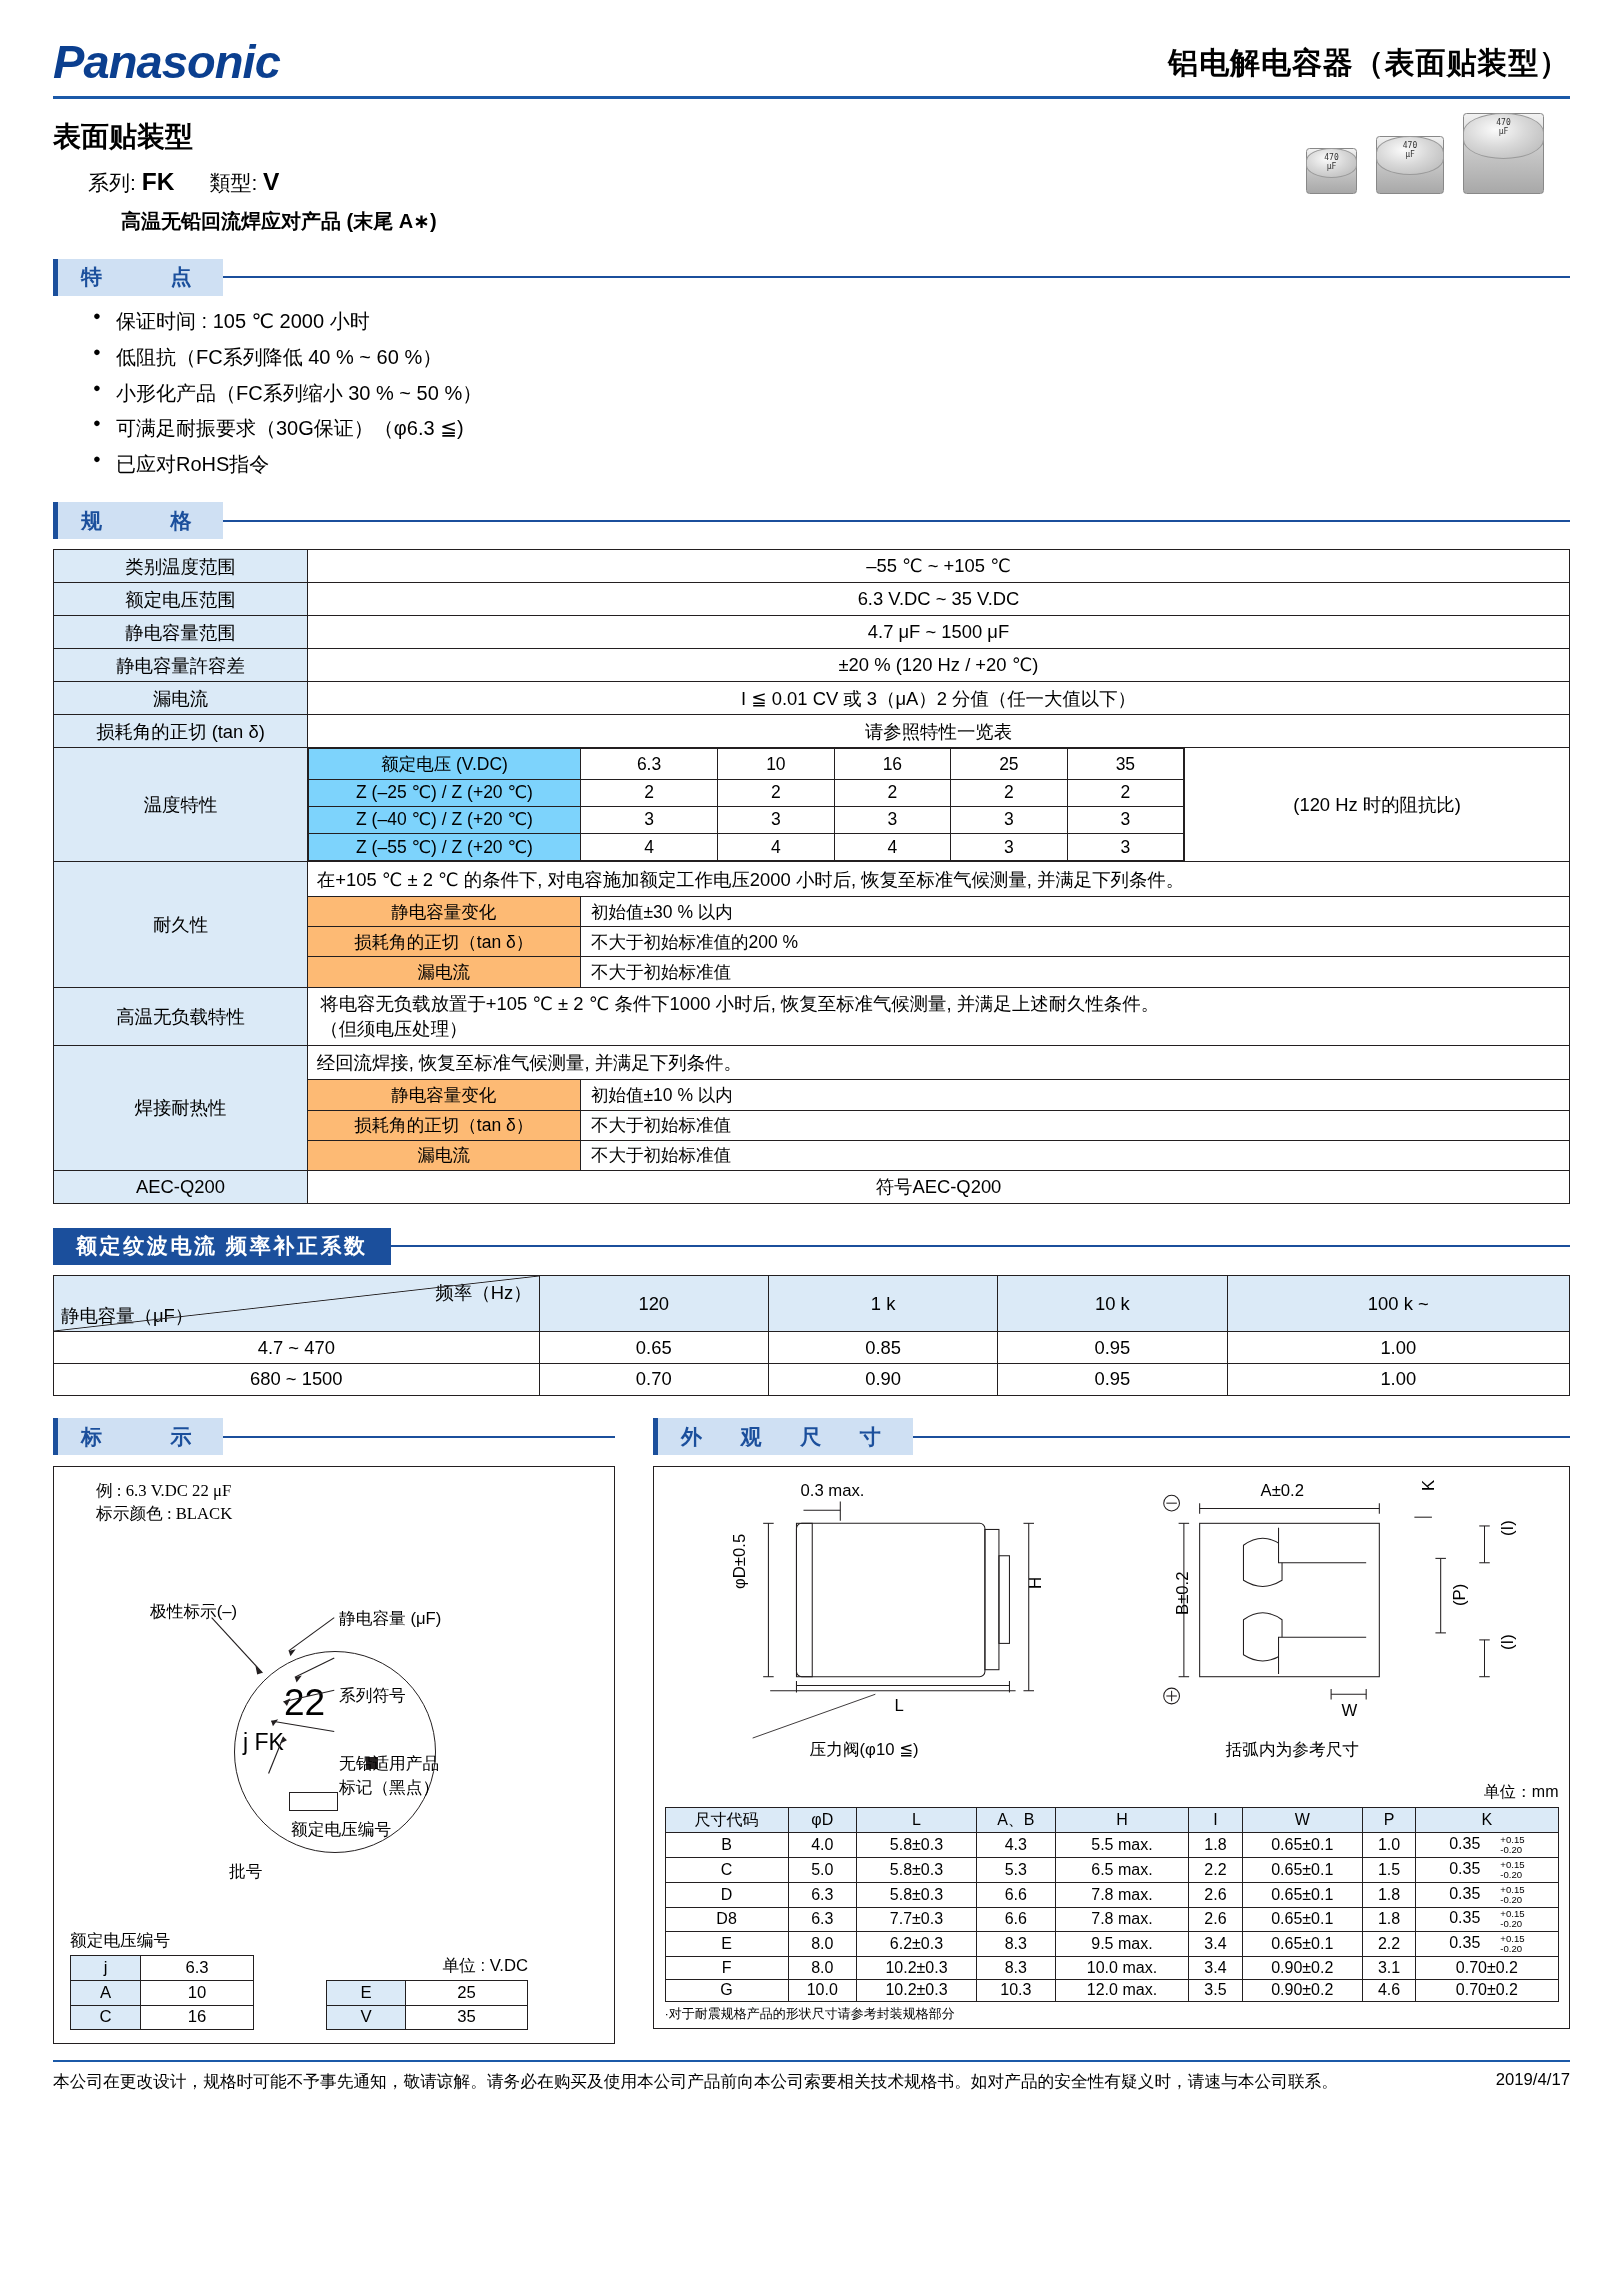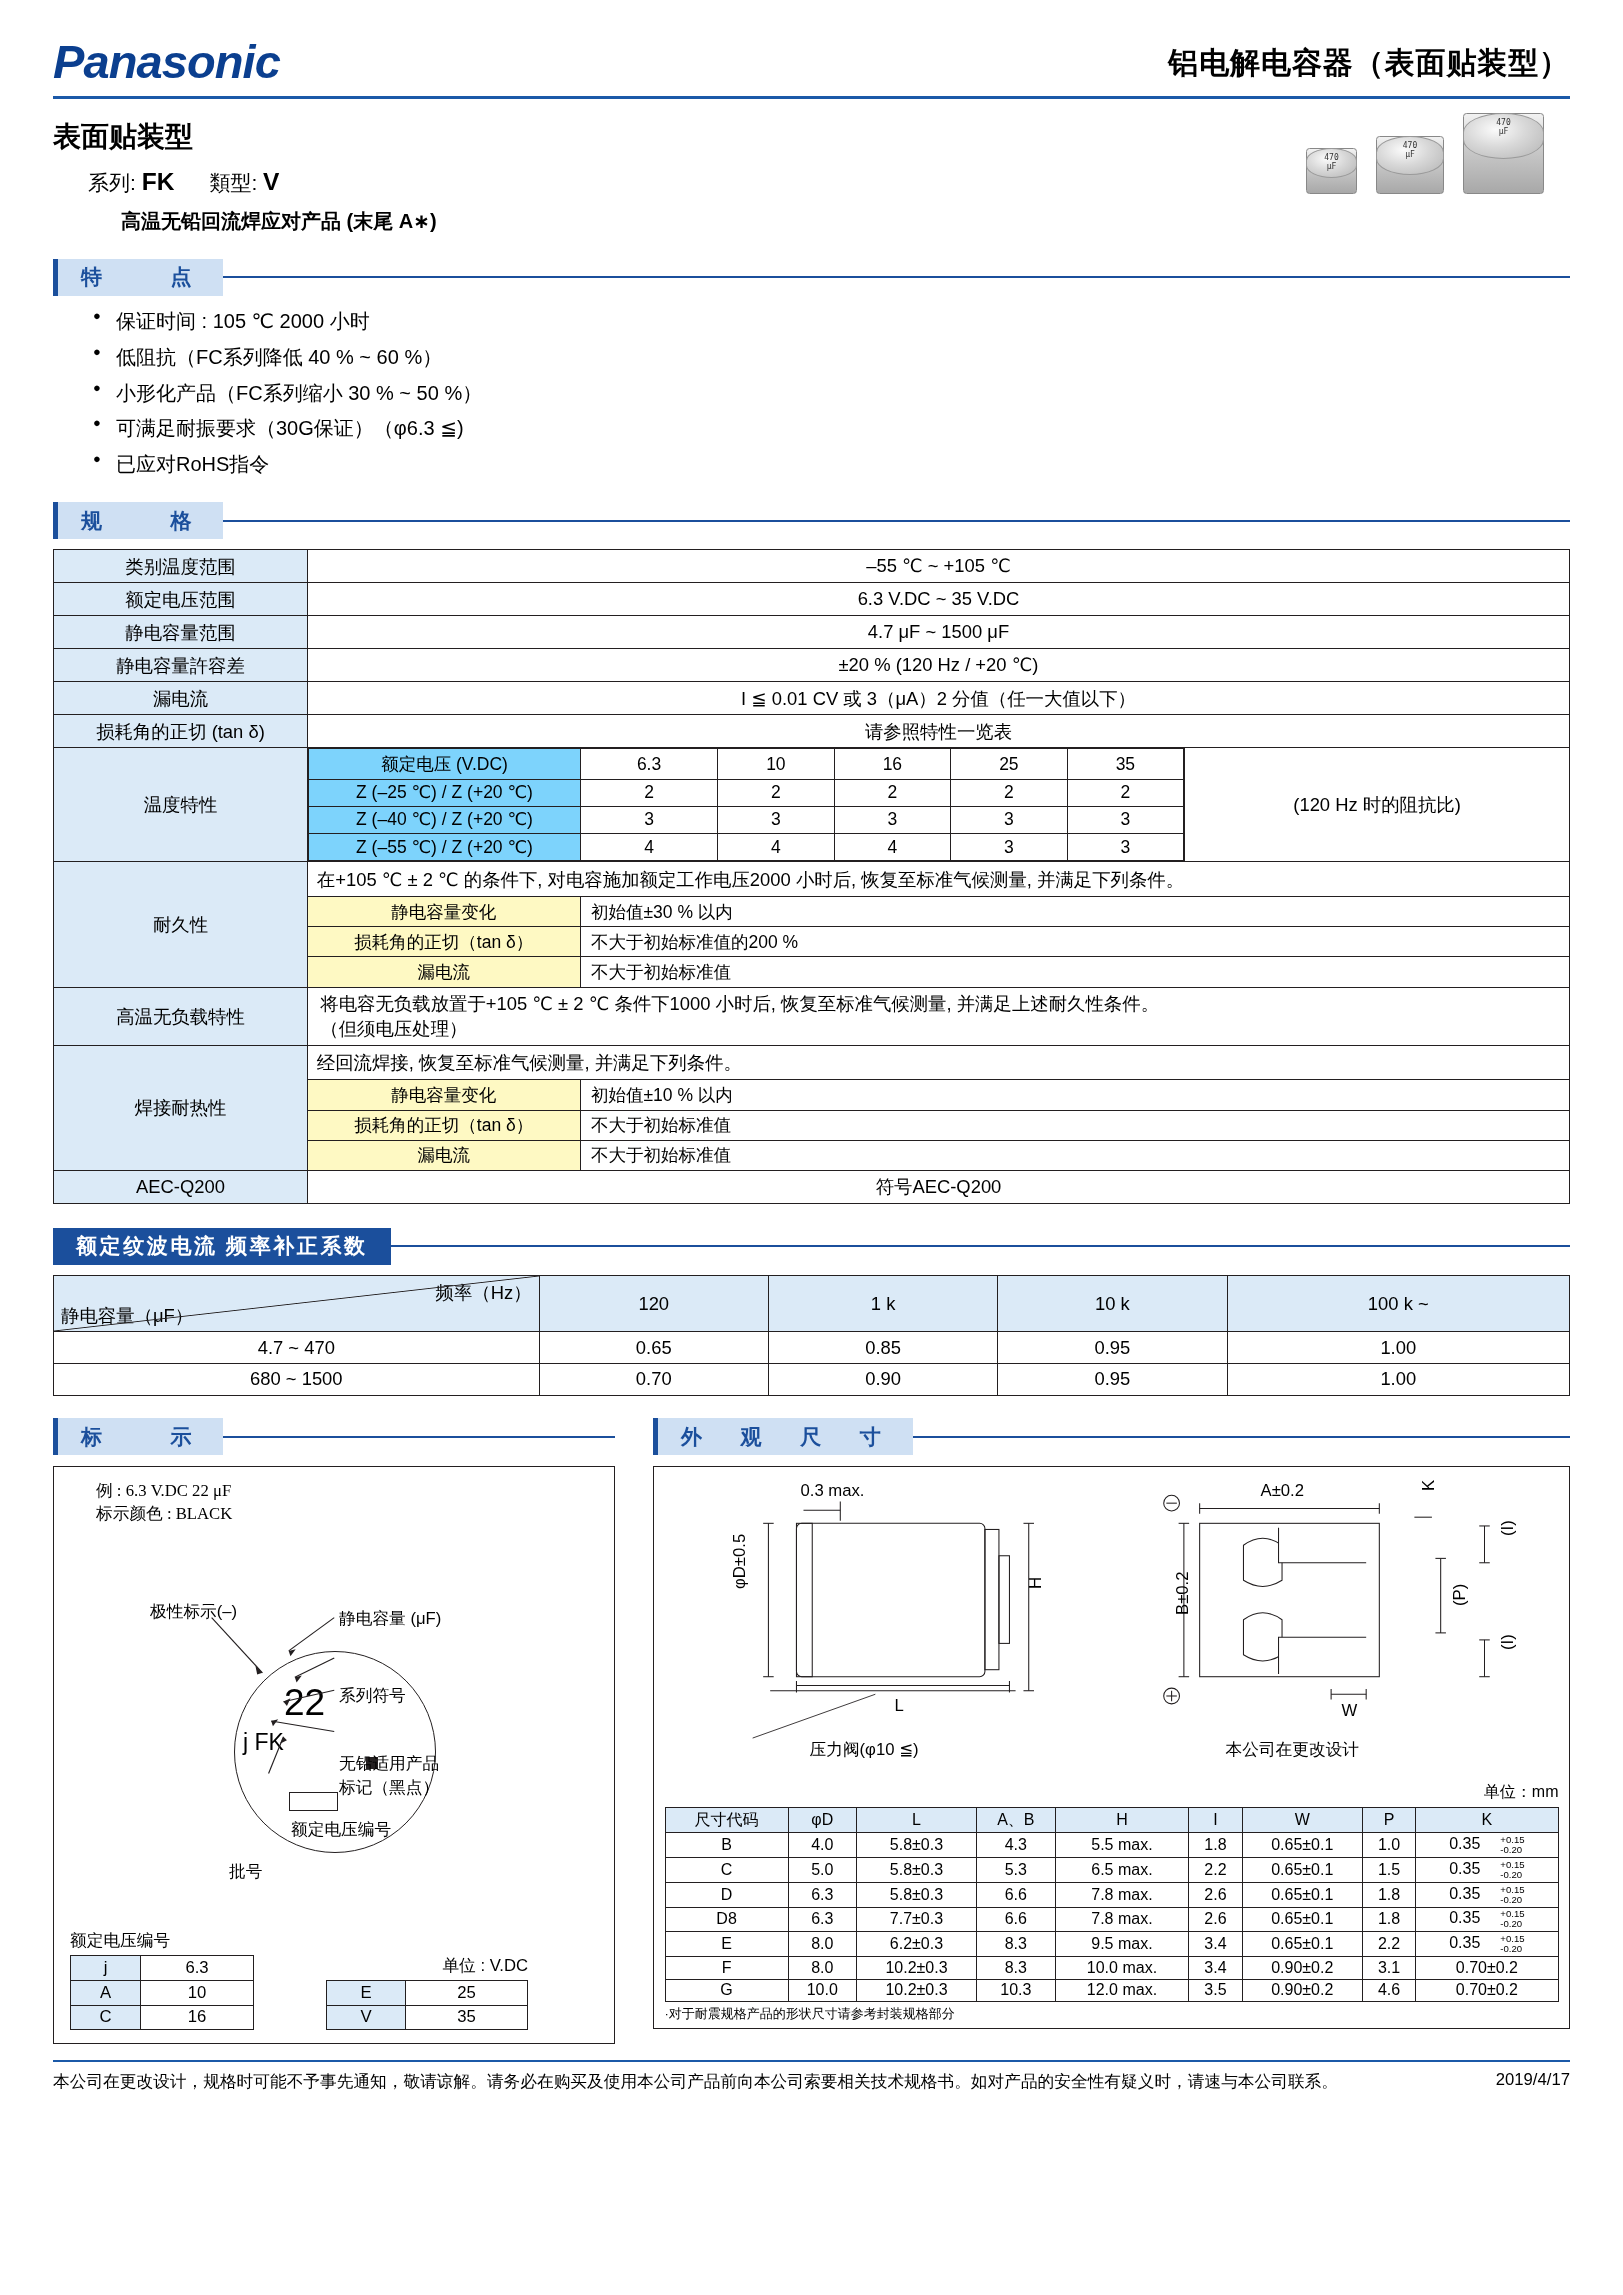--- a/index.html
+++ b/index.html
@@ -50,21 +50,21 @@
   
   table { border-collapse:collapse; width:100%; }
   .spec { margin-top:10.5px; font-size:18.4px; }
   .spec td { border:0.9px solid #231f20; padding:3.5px 7px; vertical-align:middle; }
   .spec td.hd { background:#dbeaf7; text-align:center; width:254px; font-weight:normal; }
   .spec td.ctr { text-align:center; }
   .spec td.left { text-align:left; padding-left:12.3px; }
 
   .inner { border-collapse:collapse; width:100%; }
   .inner td { border:0.9px solid #231f20; padding:2.6px 5.3px; font-size:17.5px; }
-  .inner td.k { background:#fef9c3; text-align:center; width:272px; }
+  .inner td.k { background:#fdba74; text-align:center; width:272px; }
   .inner td.v { text-align:left; padding-left:10.5px; }
 
   .temp td { border:0.9px solid #231f20; padding:2.6px 3.5px; text-align:center; font-size:17.5px; }
   .temp td.rh { background:#7dd3fc; width:272px; text-align:center; }
 
   
   .ripple { margin-top:10.5px; font-size:18.4px; }
   .ripple td { border:0.9px solid #231f20; padding:4.4px 7px; text-align:center; }
   .ripple td.corner { background:#dbeaf7; text-align:left; position:relative; height:56px; padding:0; }
   .ripple td.hdr { background:#dbeaf7; }
@@ -501,21 +501,21 @@
           <div class="mklbl" style="left:361px; top:114px; transform:rotate(-90deg); transform-origin:left top;">H</div>
           <div class="mklbl" style="left:230px; top:221px;">L</div>
           <div class="mklbl" style="left:145px; top:263px;">压力阀(φ10 ≦)</div>
           <div class="mklbl" style="left:596px; top:5.3px;">A±0.2</div>
           <div class="mklbl" style="left:508px; top:140px; transform:rotate(-90deg); transform-origin:left top;">B±0.2</div>
           <div class="mklbl" style="left:677px; top:226px;">W</div>
           <div class="mklbl" style="left:785px; top:131px; transform:rotate(-90deg); transform-origin:left top;">(P)</div>
           <div class="mklbl" style="left:754px; top:16px; transform:rotate(-90deg); transform-origin:left top;">K</div>
           <div class="mklbl" style="left:833px; top:61px; transform:rotate(-90deg); transform-origin:left top;">(I)</div>
           <div class="mklbl" style="left:833px; top:175px; transform:rotate(-90deg); transform-origin:left top;">(I)</div>
-          <div class="mklbl" style="left:561px; top:263px;">本公司在更改设计</div>
+          <div class="mklbl" style="left:561px; top:263px;">括弧内为参考尺寸</div>
         </div>
 
         <div class="unit">单位：mm</div>
         <table class="dimtable">
           <tbody>
               <tr>
             <td class="hd">尺寸代码</td>
             <td class="hd">φD</td>
             <td class="hd">L</td>
             <td class="hd">A、B</td>

